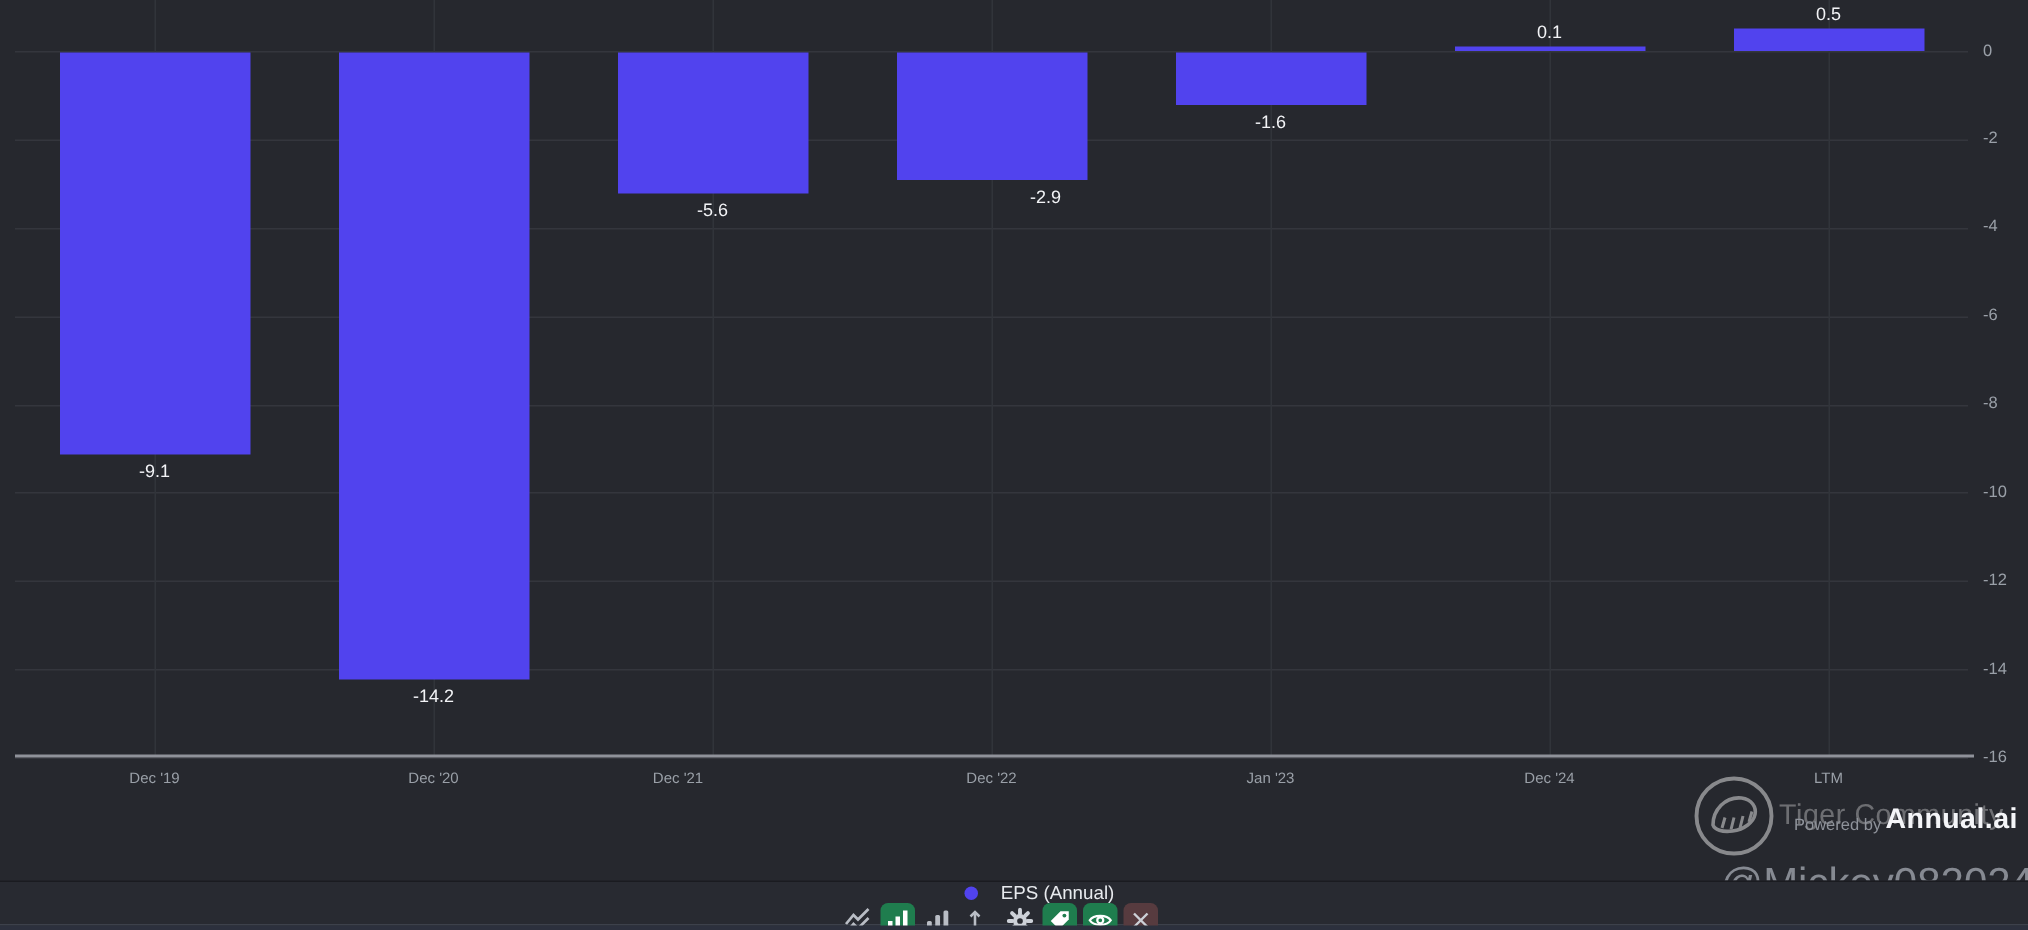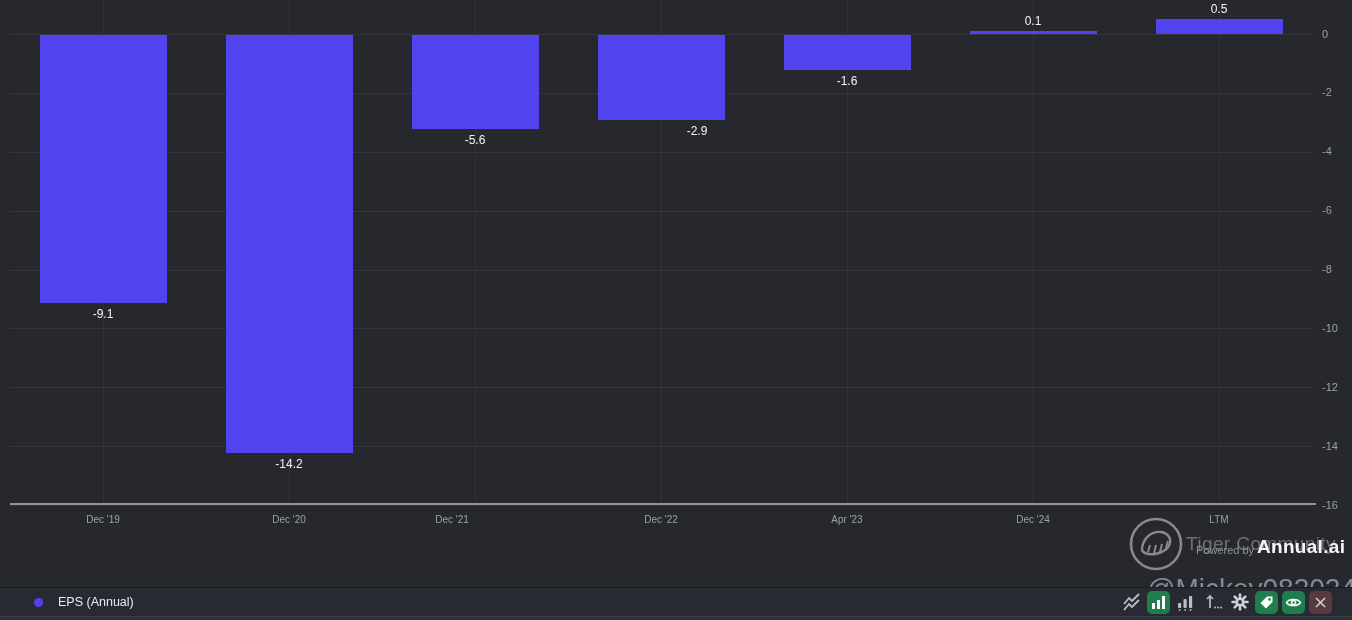--- a/index.html
+++ b/index.html
@@ -25,21 +25,21 @@
   .powered-by { position:absolute; left:1196px; top:544px; font-size:11px; color:#8f939b; white-space:nowrap; }
   .brand-name { position:absolute; left:1257px; top:536px; font-size:19px; font-weight:bold; color:#f4f5f8; letter-spacing:.3px; white-space:nowrap; }
   .handle-text { position:absolute; left:1147px; top:573px; font-size:28px; color:rgba(198,203,214,.6); white-space:nowrap; }
 
   
   #bottom-bar {
     position:absolute; left:0; top:587px; width:1352px; height:30px;
     background:#282a31;
     border-top:1px solid #1a1b20;
     border-bottom:1px solid #3d414b;
-    display:flex; align-items:center; justify-content:space-between;
+    display:flex; align-items:center; justify-content:space-between;flex-direction:column;
   }
   #bottom-strip { position:absolute; left:0; top:617px; width:1352px; height:3px; background:#2c303d; }
   .legend { display:flex; align-items:center; gap:15px; padding-left:34px; cursor:pointer; }
   .legend-dot { width:9px; height:9px; border-radius:50%; background:#5143ee; }
   .legend-label { font-size:12.5px; color:#e8eaee; }
   .toolbar { display:flex; align-items:center; gap:4px; padding-right:20px; }
   .tool { width:23px; height:23px; display:flex; align-items:center; justify-content:center; border-radius:5px; cursor:pointer; }
   .tool.plain { background:transparent; }
   .tool.green { background:#1f7d4e; }
   .tool.red { background:#573b3f; }
@@ -82,21 +82,21 @@
       <div class="bar-label" style="left: 289px; top: 457.048px;">-14.2</div>
       <div class="x-tick" style="left: 289px;">Dec '20</div>
       <div class="bar" style="left: 411.5px; top: 35px; width: 127px; height: 94.208px; background: rgb(81, 67, 238);"></div>
       <div class="bar-label" style="left: 475px; top: 133.208px;">-5.6</div>
       <div class="x-tick" style="left: 452px;">Dec '21</div>
       <div class="bar" style="left: 597.5px; top: 35px; width: 127px; height: 85.376px; background: rgb(81, 67, 238);"></div>
       <div class="bar-label" style="left: 661px; top: 124.376px; margin-left: 36px;">-2.9</div>
       <div class="x-tick" style="left: 661px;">Dec '22</div>
       <div class="bar" style="left: 783.5px; top: 35px; width: 127px; height: 35.328px; background: rgb(81, 67, 238);"></div>
       <div class="bar-label" style="left: 847px; top: 74.328px;">-1.6</div>
-      <div class="x-tick" style="left: 847px;">Apr '23</div>
+      <div class="x-tick" style="left: 847px;">Jan '23</div>
       <div class="bar" style="left: 969.5px; top: 31.056px; width: 127px; height: 2.944px; background: rgb(81, 67, 238);"></div>
       <div class="bar-label" style="left: 1033px; top: 14.056px;">0.1</div>
       <div class="x-tick" style="left: 1033px;">Dec '24</div>
       <div class="bar" style="left: 1155.5px; top: 19.28px; width: 127px; height: 14.72px; background: rgb(81, 67, 238);"></div>
       <div class="bar-label" style="left: 1219px; top: 2.28px;">0.5</div>
       <div class="x-tick" style="left: 1219px;">LTM</div>
     </div>
 
   <svg class="tiger-logo" width="56" height="56" viewBox="0 0 56 56">
     <circle cx="28" cy="28" r="25" fill="none" stroke="#ffffff" stroke-width="2.6"></circle>

